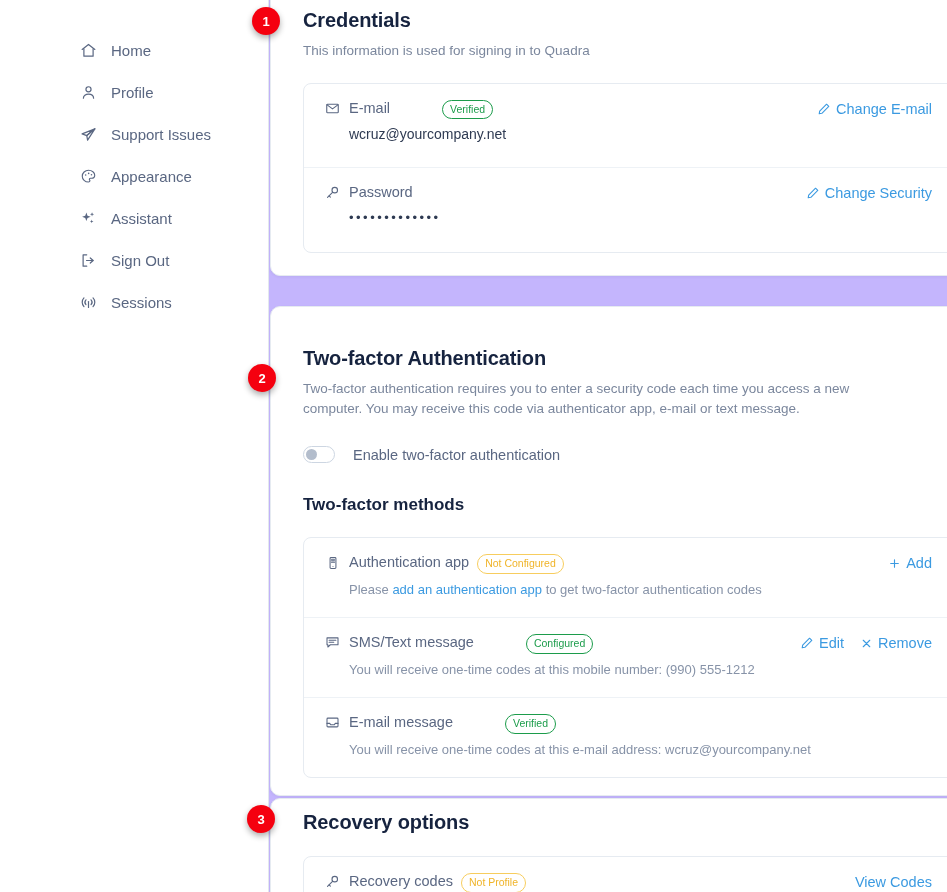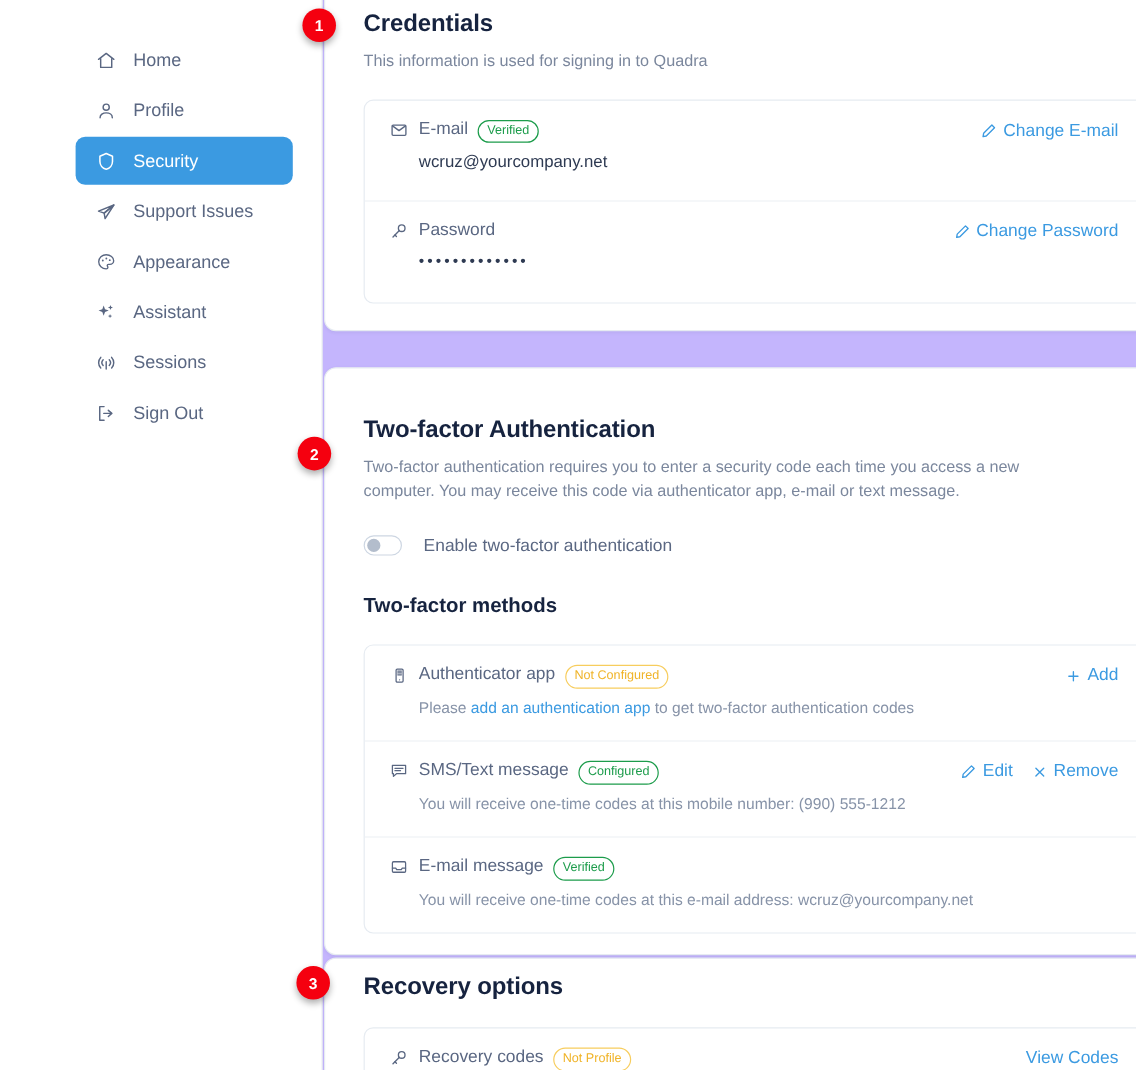--- a/index.html
+++ b/index.html
@@ -135,21 +135,21 @@
   .badge {
     display: inline-block;
     font-size: 10.5px;
     line-height: 1;
     padding: 3px 7px 4px 7px;
     border-radius: 10px;
     border: 1px solid;
     background: #ffffff;
     white-space: nowrap;
   }
-  .badge.green  { color: #1c9c4b; border-color: #1c9c4b; }
+  .badge.green  { color: #1c9c4b; border-color: #1c9c4b; margin-left: 44px; }
   .badge.amber  { color: #f0b429; border-color: #f7cd5e; }
 
   .row-actions {
     position: absolute;
     right: 24px;
     top: 17px;
     display: flex;
     align-items: center;
     gap: 16px;
   }
@@ -237,28 +237,20 @@
       <div class="nav-item">
         <span class="ico">
           <svg width="17" height="17" viewBox="0 0 24 24" fill="none" stroke="currentColor" stroke-width="1.7" stroke-linecap="round" stroke-linejoin="round">
               <circle cx="12" cy="7.5" r="3.6"></circle>
               <path d="M4.8 20c0-3.6 3.2-5.8 7.2-5.8s7.2 2.2 7.2 5.8"></path>
             </svg>
         </span>
         <span class="nav-label">Profile</span>
       </div>
 
-      <div class="nav-item active">
-        <span class="ico">
-          <svg width="17" height="17" viewBox="0 0 24 24" fill="none" stroke="currentColor" stroke-width="1.8" stroke-linecap="round" stroke-linejoin="round">
-              <path d="M12 2.8 4.6 5.9v6.2c0 4.4 3.1 8.1 7.4 9.1 4.3-1 7.4-4.7 7.4-9.1V5.9z"></path>
-            </svg>
-        </span>
-        <span class="nav-label">Security</span>
-      </div>
 
 
       <div class="nav-item">
         <span class="ico">
           <svg width="17" height="17" viewBox="0 0 24 24" fill="none" stroke="currentColor" stroke-width="1.7" stroke-linecap="round" stroke-linejoin="round">
               <path d="M21 4 3 11.2l6.6 2.3L21 4z"></path>
               <path d="M21 4 9.6 13.5l1.1 6.5L21 4z"></path>
             </svg>
         </span>
         <span class="nav-label">Support Issues</span>
@@ -278,46 +270,46 @@
 
       <div class="nav-item">
         <span class="ico">
           <svg width="17" height="17" viewBox="0 0 24 24" fill="currentColor">
               <path d="M9 3.5 10.6 8 15 9.6 10.6 11.2 9 15.6 7.4 11.2 3 9.6 7.4 8z"></path>
               <path d="M17 3 17.8 5.2 20 6 17.8 6.8 17 9 16.2 6.8 14 6 16.2 5.2z"></path>
               <path d="M16.5 13.5 17.2 15.4 19 16.1 17.2 16.8 16.5 18.6 15.9 16.8 14 16.1 15.9 15.4z"></path>
             </svg>
         </span>
         <span class="nav-label">Assistant</span>
+      </div>
+
+      <div class="nav-item">
+        <span class="ico">
+          <svg width="17" height="17" viewBox="0 0 24 24" fill="none" stroke="currentColor" stroke-width="1.7" stroke-linecap="round" stroke-linejoin="round">
+              <path d="M9.5 4H4.4v16h5.1"></path>
+              <path d="M14.5 8.4 18.6 12l-4.1 3.6"></path>
+              <path d="M18.2 12H9.2"></path>
+            </svg>
+        </span>
+        <span class="nav-label">Sign Out</span>
       </div>
 
       <div class="nav-item">
         <span class="ico">
           <svg width="17" height="17" viewBox="0 0 24 24" fill="none" stroke="currentColor" stroke-width="1.7" stroke-linecap="round">
               <path d="M5.6 5.4a9 9 0 0 0 0 12.4"></path>
               <path d="M18.4 5.4a9 9 0 0 1 0 12.4"></path>
               <path d="M8.4 8.2a5 5 0 0 0 0 6.8"></path>
               <path d="M15.6 8.2a5 5 0 0 1 0 6.8"></path>
               <path d="M12 10.6V19"></path>
             </svg>
         </span>
         <span class="nav-label">Sessions</span>
       </div>
 
-      <div class="nav-item">
-        <span class="ico">
-          <svg width="17" height="17" viewBox="0 0 24 24" fill="none" stroke="currentColor" stroke-width="1.7" stroke-linecap="round" stroke-linejoin="round">
-              <path d="M9.5 4H4.4v16h5.1"></path>
-              <path d="M14.5 8.4 18.6 12l-4.1 3.6"></path>
-              <path d="M18.2 12H9.2"></path>
-            </svg>
-        </span>
-        <span class="nav-label">Sign Out</span>
-      </div>
-
     </div>
   </div>
 
   <div class="main">
 
     <div class="section-panel" id="panel-credentials">
       <div class="panel-inner" style="padding-top:22px;">
         <h2 class="sec-title">Credentials</h2>
         <p class="sec-sub">This information is used for signing in to Quadra</p>
 
@@ -359,21 +351,21 @@
               <span class="row-title">Password</span>
             </div>
             <div class="dots">•••••••••••••</div>
             <div class="row-actions">
               <span class="act">
                 <span>
                   <svg width="14" height="14" viewBox="0 0 24 24" fill="none" stroke="currentColor" stroke-width="1.9" stroke-linecap="round" stroke-linejoin="round">
                       <path d="M16.4 3.8 20.2 7.6 8.4 19.4l-4.6.8.8-4.6z"></path>
                     </svg>
                 </span>
-                <span>Change Password</span>
+                <span>Change Security</span>
               </span>
             </div>
           </div>
 
         </div>
       </div>
     </div>
 
     <div class="section-panel" id="panel-2fa">
       <div class="panel-inner" style="padding-top:40px;">
@@ -393,21 +385,21 @@
 
           <div class="row">
             <div class="row-head">
               <span class="row-ico">
                 <svg width="14" height="14" viewBox="0 0 24 24" fill="none" stroke="currentColor" stroke-width="1.8" stroke-linecap="round" stroke-linejoin="round">
                     <rect x="7" y="2.6" width="10" height="18.8" rx="1.6"></rect>
                     <path d="M9.4 5.6h5.2M9.4 8.2h5.2M9.4 10.8h5.2"></path>
                     <circle cx="12" cy="18.1" r="0.9" fill="currentColor" stroke="none"></circle>
                   </svg>
               </span>
-              <span class="row-title">Authenticator app</span>
+              <span class="row-title">Authentication app</span>
               <span class="badge amber">Not Configured</span>
             </div>
             <div class="row-desc">
               <span>Please </span><span class="inline-link">add an authentication app</span><span> to get two-factor authentication codes</span>
             </div>
             <div class="row-actions">
               <span class="act">
                 <span>
                   <svg width="13" height="13" viewBox="0 0 24 24" fill="none" stroke="currentColor" stroke-width="2.1" stroke-linecap="round">
                       <path d="M12 5v14M5 12h14"></path>

